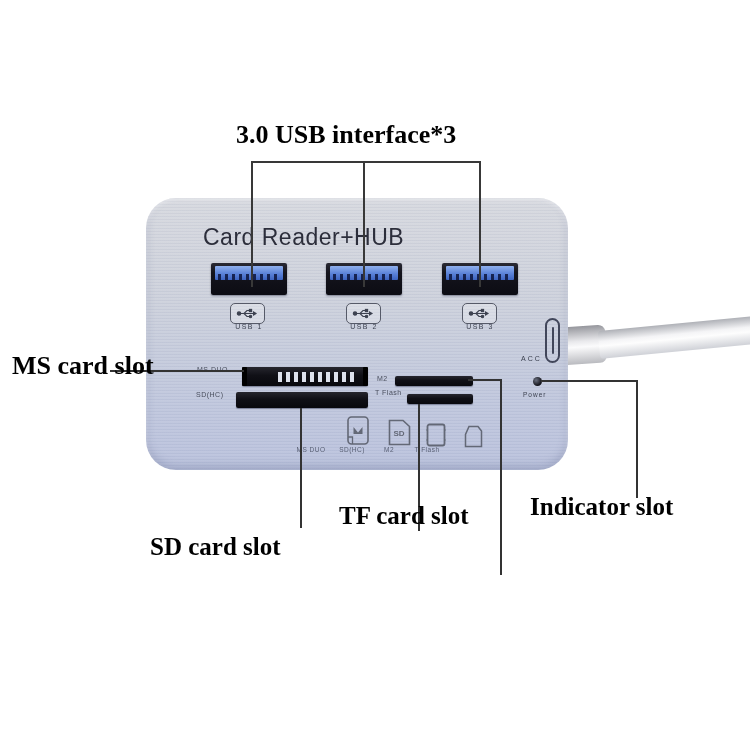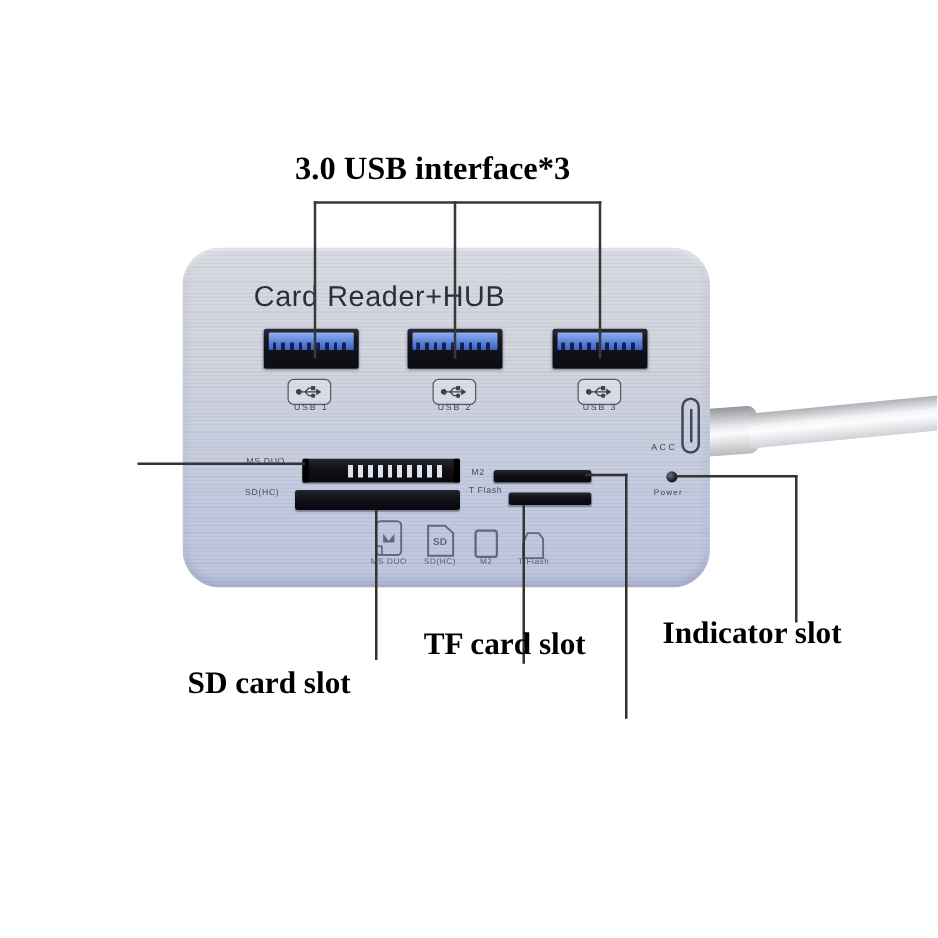--- a/index.html
+++ b/index.html
@@ -53,21 +53,21 @@
 
   
   .slot-label{position:absolute;font-size:7px;letter-spacing:0.5px;color:#4a4f5e;z-index:2;white-space:nowrap;}
   .slot{position:absolute;background:linear-gradient(180deg,#26262e 0%,#101016 45%,#08080d 100%);
     border-radius:2px;z-index:2;box-shadow:0 1px 1px rgba(60,65,90,0.5);}
   #ms-teeth{position:absolute;left:36px;top:5px;width:78px;height:10px;
     background:repeating-linear-gradient(90deg,#dde1ec 0 4px, rgba(0,0,0,0) 4px 8px);}
   .slot-cap{position:absolute;top:0;width:5px;height:100%;background:#000;border-radius:1px;}
 
   
-  .card-icon{position:absolute;color:#636876;z-index:2;}
+  .card-icon{position:absolute;color:#636876;z-index:2;margin-left:47px;}
   .card-icon-label{position:absolute;top:446px;transform:translateX(-50%);font-size:6.5px;
     letter-spacing:0.5px;color:#596074;z-index:2;white-space:nowrap;}
 
   
   .bracket{position:absolute;background:#383838;z-index:5;}
 
   
   #cable{position:absolute;left:599px;top:331px;width:160px;height:28px;border-radius:4px;
     background:linear-gradient(180deg,#aeb0b6 0%,#f4f4f6 38%,#fdfdfd 55%,#cfd1d7 100%);
     transform:rotate(-5.5deg);transform-origin:left center;z-index:0;}
@@ -194,17 +194,18 @@
 
   <div class="aline" style="left:110px;top:370px;width:134px;height:2px"></div>
   <div class="aline" style="left:300px;top:408px;width:2px;height:120px"></div>
   <div class="aline" style="left:418px;top:404px;width:2px;height:127px"></div>
   <div class="aline" style="left:468px;top:379px;width:34px;height:2px"></div>
   <div class="aline" style="left:500px;top:379px;width:2px;height:196px"></div>
   <div class="aline" style="left:541px;top:380px;width:97px;height:2px"></div>
   <div class="aline" style="left:636px;top:380px;width:2px;height:118px"></div>
 
   <div class="callout big" style="left:236px;top:120px">3.0 USB interface*3</div>
+  <div class="callout big" style="left:12px;top:351px">MS card slot</div>
   <div class="callout md" style="left:339px;top:502px">TF card slot</div>
   <div class="callout md" style="left:150px;top:533px">SD card slot</div>
   <div class="callout md" style="left:530px;top:493px">Indicator slot</div>
 
 </div>
 
 </body></html>

